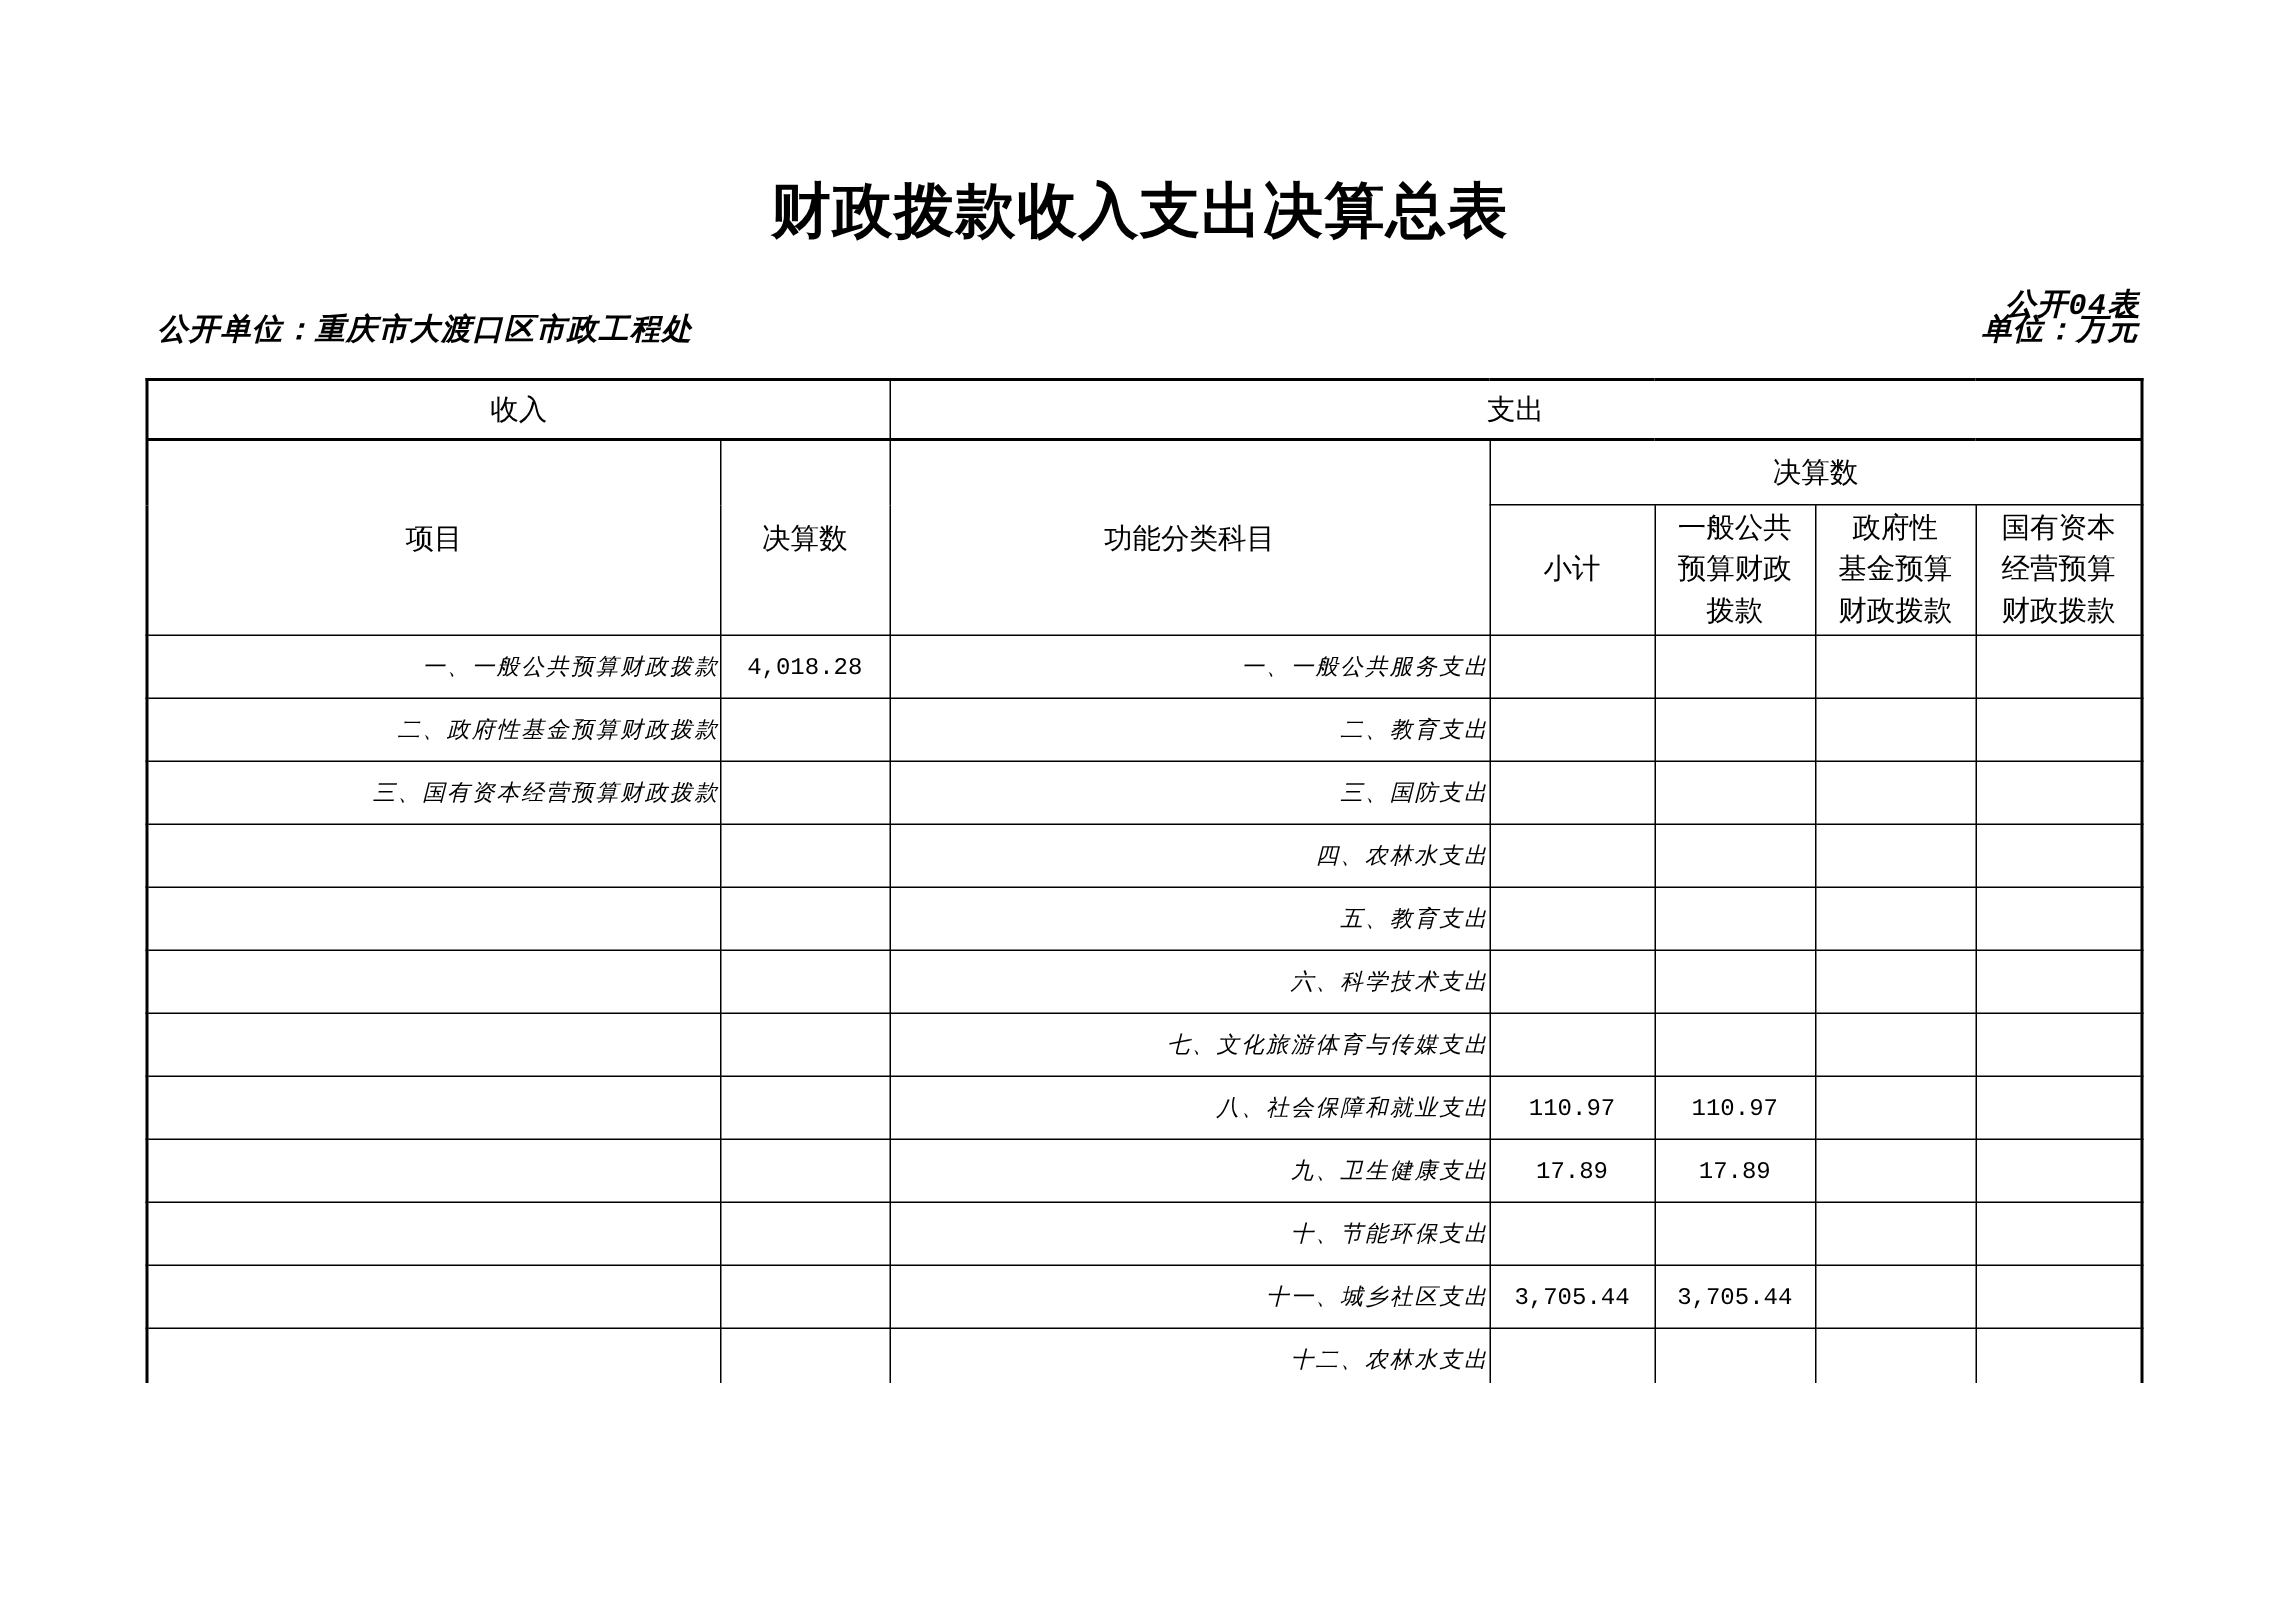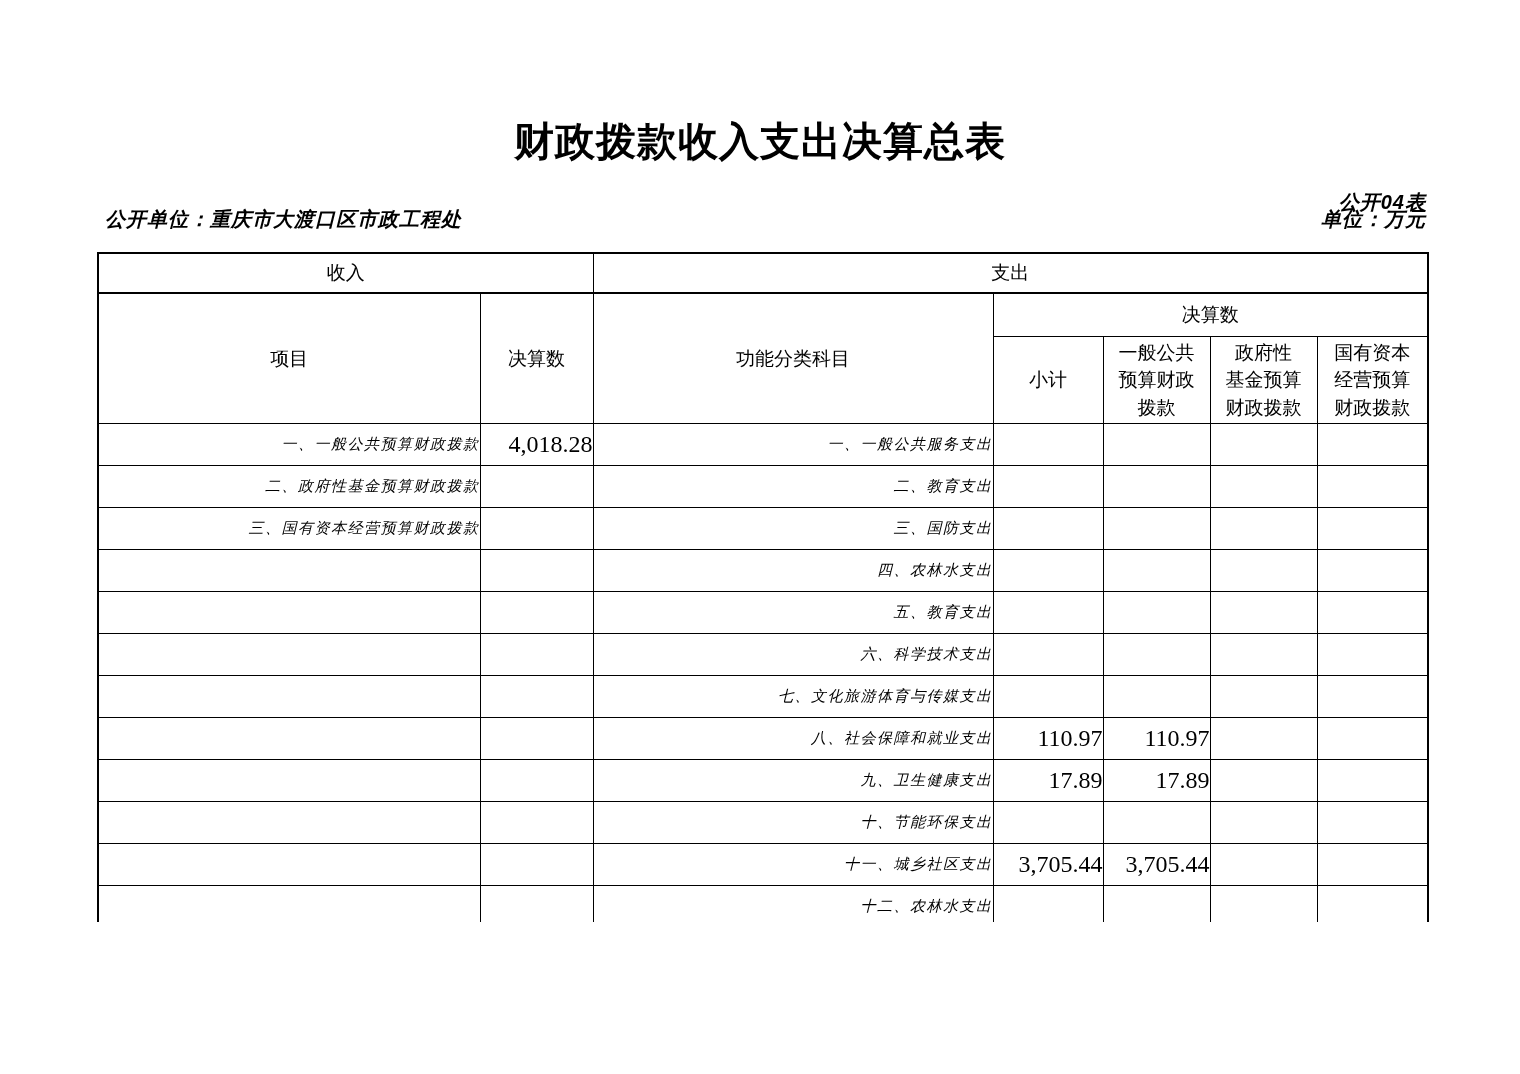--- a/index.html
+++ b/index.html
@@ -29,21 +29,21 @@
     line-height: 1.25;
     letter-spacing: 1px;
   }
   .table-code {
     position: absolute;
     top: 189px;
     right: 94px;
     font-size: 20px;
     font-weight: bold;
     font-style: italic;
-    font-family: Liberation Sans, sans-serif;
+    font-family: Liberation Mono, monospace;
     letter-spacing: 1px;
   }
   .meta-row {
     position: absolute;
     top: 206px;
     left: 105px;
     right: 94px;
     display: flex;
     justify-content: space-between;
     font-size: 20px;
@@ -85,23 +85,23 @@
   tbody td { height: 41px; }
   td.kai {
     font-family: Liberation Serif, serif;
     font-style: italic;
     font-size: 15px;
     letter-spacing: 1.5px;
     text-align: right;
     padding-left: 13px;
   }
   td.num {
-    font-family: Liberation Serif, serif;
-    font-size: 24px;
-    text-align: right;
+    font-family: Liberation Mono, monospace;
+    font-size: 16px;
+    text-align: center;
     padding-right: 9px;
   }
   .page-number {
     position: absolute;
     top: 1002px;
     left: 0;
     width: 100%;
     text-align: center;
     font-size: 20px;
     font-family: "Liberation Serif", serif;

